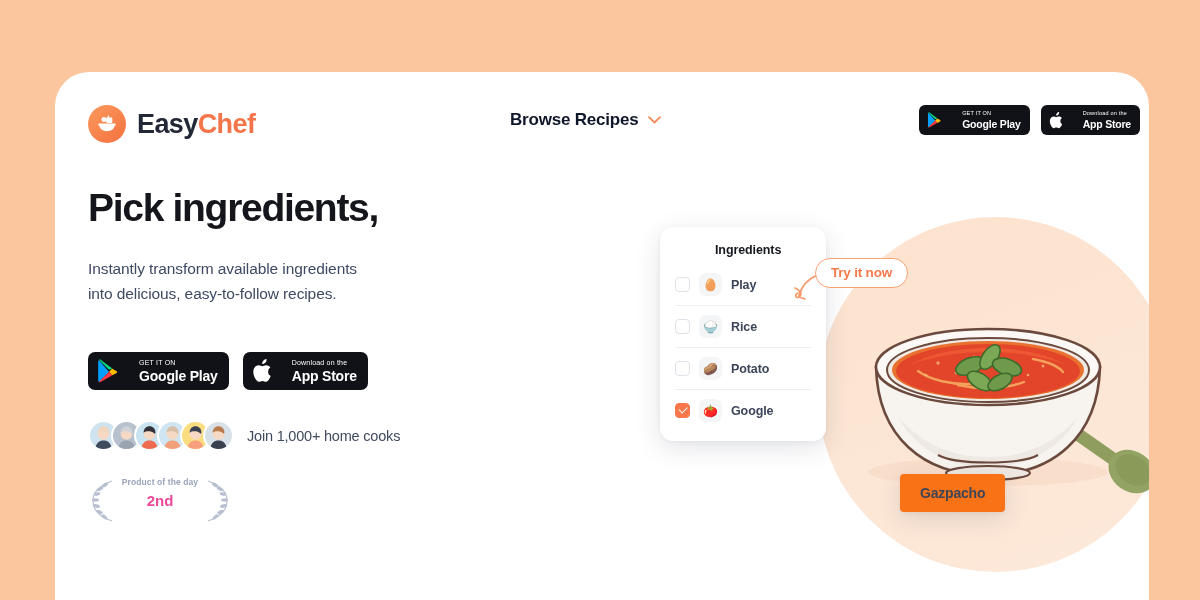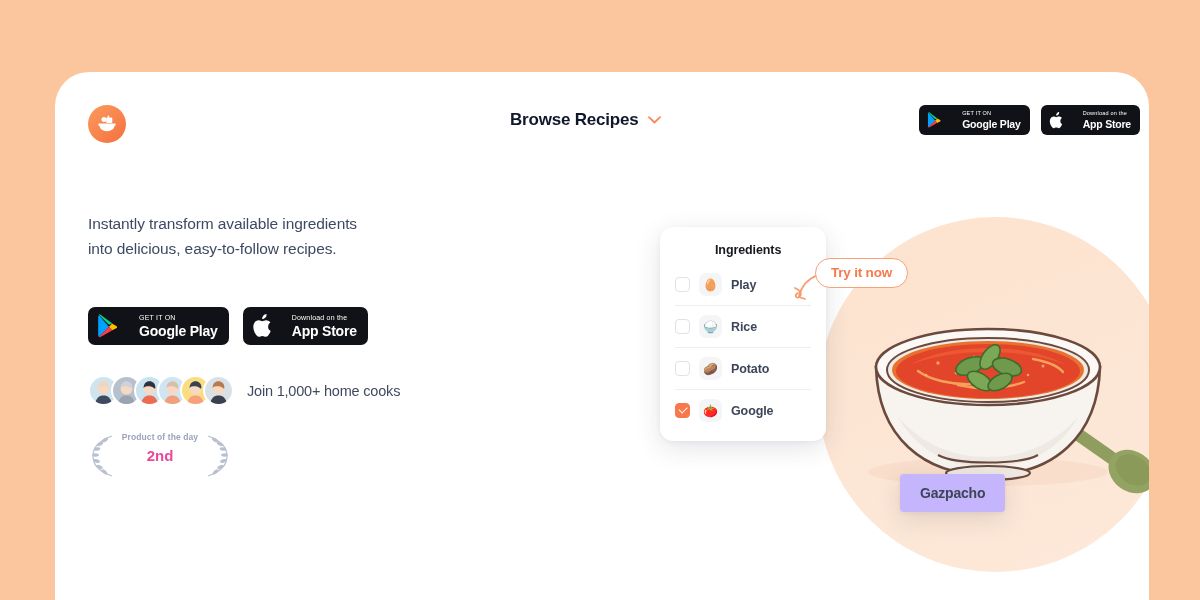--- a/index.html
+++ b/index.html
@@ -184,21 +184,21 @@
     background: #ffffff;
     color: #f57a4c; font-size: 13.5px; font-weight: 700;
     letter-spacing: -0.2px; white-space: nowrap;
     cursor: pointer;
   }
   .try-arrow { position: absolute; left: 737px; top: 200px; }
 
   .dish-chip {
     position: absolute; left: 845px; top: 402px;
     padding: 11px 20px;
-    background: #c4b5fd; border-radius: 4px;
+    background: #f97316; border-radius: 4px;
     box-shadow: 0 7px 24px rgba(36,43,66,.13), 0 1px 4px rgba(36,43,66,.05);
     color: #3d4557; font-size: 14px; font-weight: 600; letter-spacing: -0.2px;
     white-space: nowrap;
   }
 </style>
 </head>
 <body>
 
 <div class="page-bg">
   <div class="app-card">
@@ -208,20 +208,23 @@
       <div class="logo-wrap">
         <div class="logo-mark">
           <svg width="24" height="24" viewBox="0 0 24 24" aria-hidden="true">
             <path d="M4.2 12.6h15.6c0 4.2-3.5 6.6-7.8 6.6s-7.8-2.4-7.8-6.6z" fill="#fff"></path>
             <rect x="3.2" y="11.6" width="17.6" height="1.9" rx="0.95" fill="#fff"></rect>
             <circle cx="9" cy="7.6" r="2.5" fill="#fff"></circle>
             <rect x="11.2" y="5.6" width="6.1" height="5.4" rx="1" fill="#fff"></rect>
             <rect x="12.6" y="3.4" width="1.5" height="2.6" rx="0.7" fill="#fff"></rect>
           </svg>
         </div>
+        <div class="logo-text">
+          <span class="easy">Easy</span><span class="chef">Chef</span>
+        </div>
       </div>
 
       <div class="nav-browse">
         <span>Browse Recipes</span>
         <svg class="chev" width="13" height="8" viewBox="0 0 13 8">
           <path d="M1 1.2 L6.5 6.5 L12 1.2" fill="none" stroke="#f58a5f" stroke-width="1.8" stroke-linecap="round" stroke-linejoin="round"></path>
         </svg>
       </div>
 
       <div class="header-badges">
@@ -248,20 +251,21 @@
           <span class="badge-txt">
             <span class="badge-top">Download on the</span>
             <span class="badge-bot">App Store</span>
           </span>
         </div>
       </div>
     </div>
 
     <div class="hero-left">
       <h1 class="headline">
+        <span class="l1">Pick ingredients,</span>
       </h1>
 
       <p class="subhead">
         <span>Instantly transform available ingredients</span><br>
         <span>into delicious, easy-to-follow recipes.</span>
       </p>
 
       <div class="hero-badges">
         <div class="badge">
           <span class="badge-ico">

